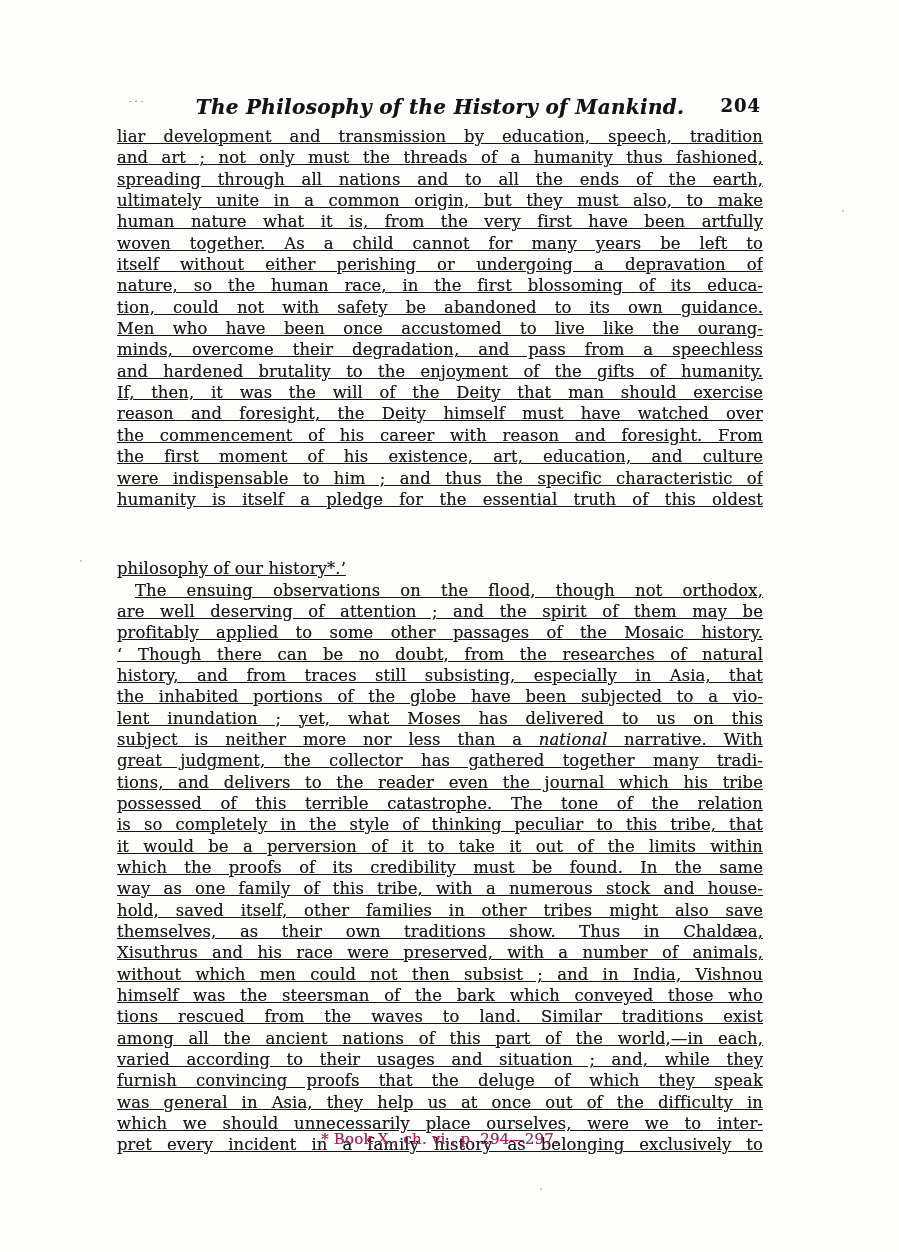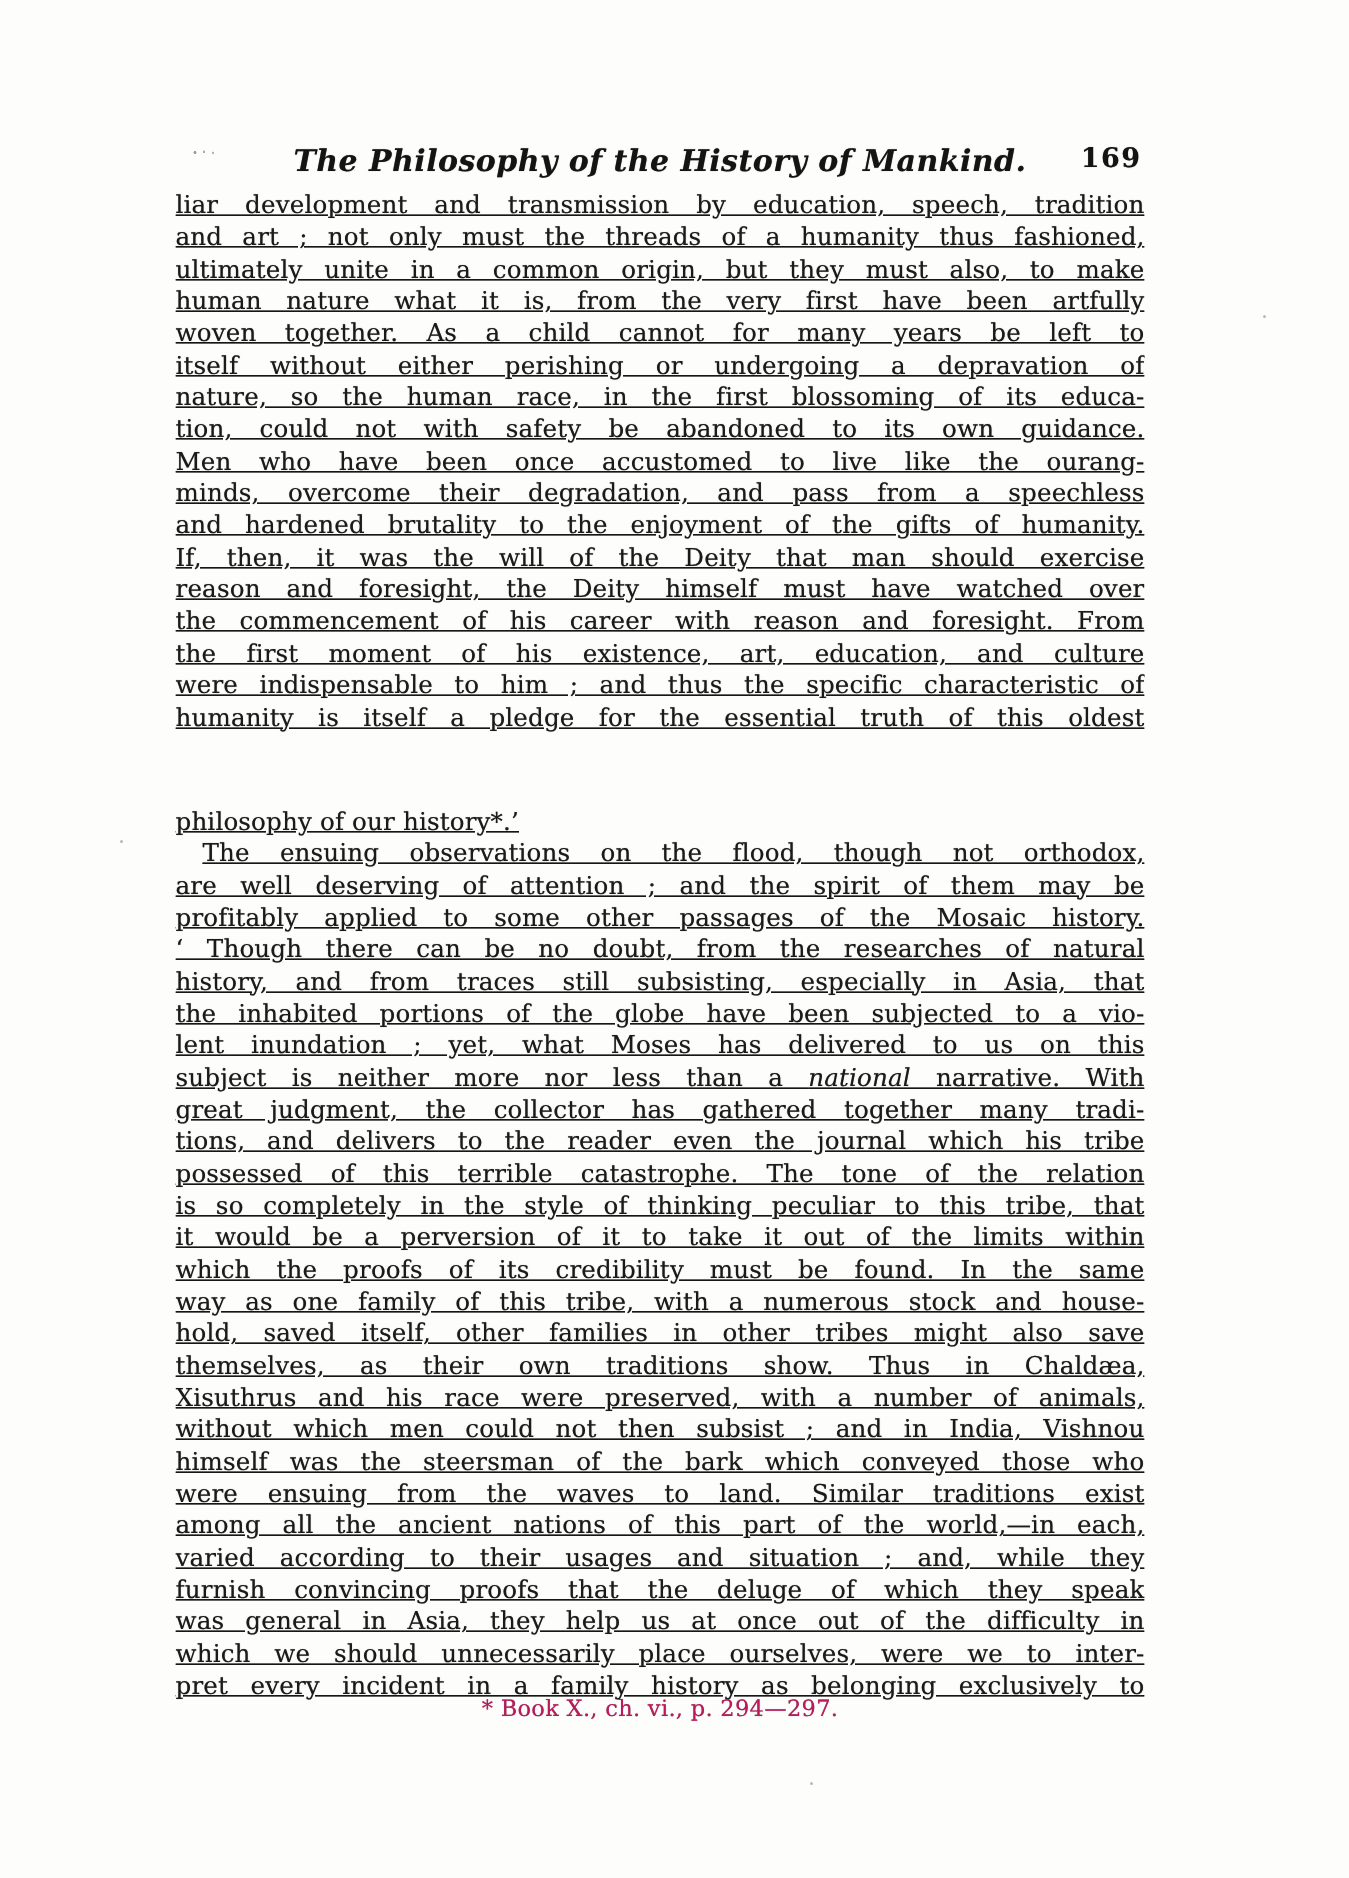--- a/index.html
+++ b/index.html
@@ -103,26 +103,27 @@
 
 <div class="page">
 
   <div class="artifact-dots"></div>
   <div class="speck s1"></div>
   <div class="speck s2"></div>
   <div class="speck s3"></div>
 
   <div class="running-header">
     <span class="header-title">The Philosophy of the History of Mankind.</span>
-    <span class="page-number">169</span>
+    <span class="page-number">204</span>
   </div>
 
   <div class="body-text">
       <div class="line">liar development and transmission by education, speech, tradition</div>
       <div class="line">and art ; not only must the threads of a humanity thus fashioned,</div>
+      <div class="line">spreading through all nations and to all the ends of the earth,</div>
       <div class="line">ultimately unite in a common origin, but they must also, to make</div>
       <div class="line">human nature what it is, from the very first have been artfully</div>
       <div class="line">woven together. As a child cannot for many years be left to</div>
       <div class="line">itself without either perishing or undergoing a depravation of</div>
       <div class="line">nature, so the human race, in the first blossoming of its educa-</div>
       <div class="line">tion, could not with safety be abandoned to its own guidance.</div>
       <div class="line">Men who have been once accustomed to live like the ourang-</div>
       <div class="line">minds, overcome their degradation, and pass from a speechless</div>
       <div class="line">and hardened brutality to the enjoyment of the gifts of humanity.</div>
       <div class="line">If, then, it was the will of the Deity that man should exercise</div>
@@ -145,21 +146,21 @@
       <div class="line">possessed of this terrible catastrophe. The tone of the relation</div>
       <div class="line">is so completely in the style of thinking peculiar to this tribe, that</div>
       <div class="line">it would be a perversion of it to take it out of the limits within</div>
       <div class="line">which the proofs of its credibility must be found. In the same</div>
       <div class="line">way as one family of this tribe, with a numerous stock and house-</div>
       <div class="line">hold, saved itself, other families in other tribes might also save</div>
       <div class="line">themselves, as their own traditions show. Thus in Chaldæa,</div>
       <div class="line">Xisuthrus and his race were preserved, with a number of animals,</div>
       <div class="line">without which men could not then subsist ; and in India, Vishnou</div>
       <div class="line">himself was the steersman of the bark which conveyed those who</div>
-      <div class="line">were ensuing from the waves to land. Similar traditions exist</div>
+      <div class="line">tions rescued from the waves to land. Similar traditions exist</div>
       <div class="line">among all the ancient nations of this part of the world,—in each,</div>
       <div class="line">varied according to their usages and situation ; and, while they</div>
       <div class="line">furnish convincing proofs that the deluge of which they speak</div>
       <div class="line">was general in Asia, they help us at once out of the difficulty in</div>
       <div class="line">which we should unnecessarily place ourselves, were we to inter-</div>
       <div class="line">pret every incident in a family history as belonging exclusively to</div>
     </div>
 
   <div class="footnote">* Book X., ch. vi., p. 294—297.</div>
 

